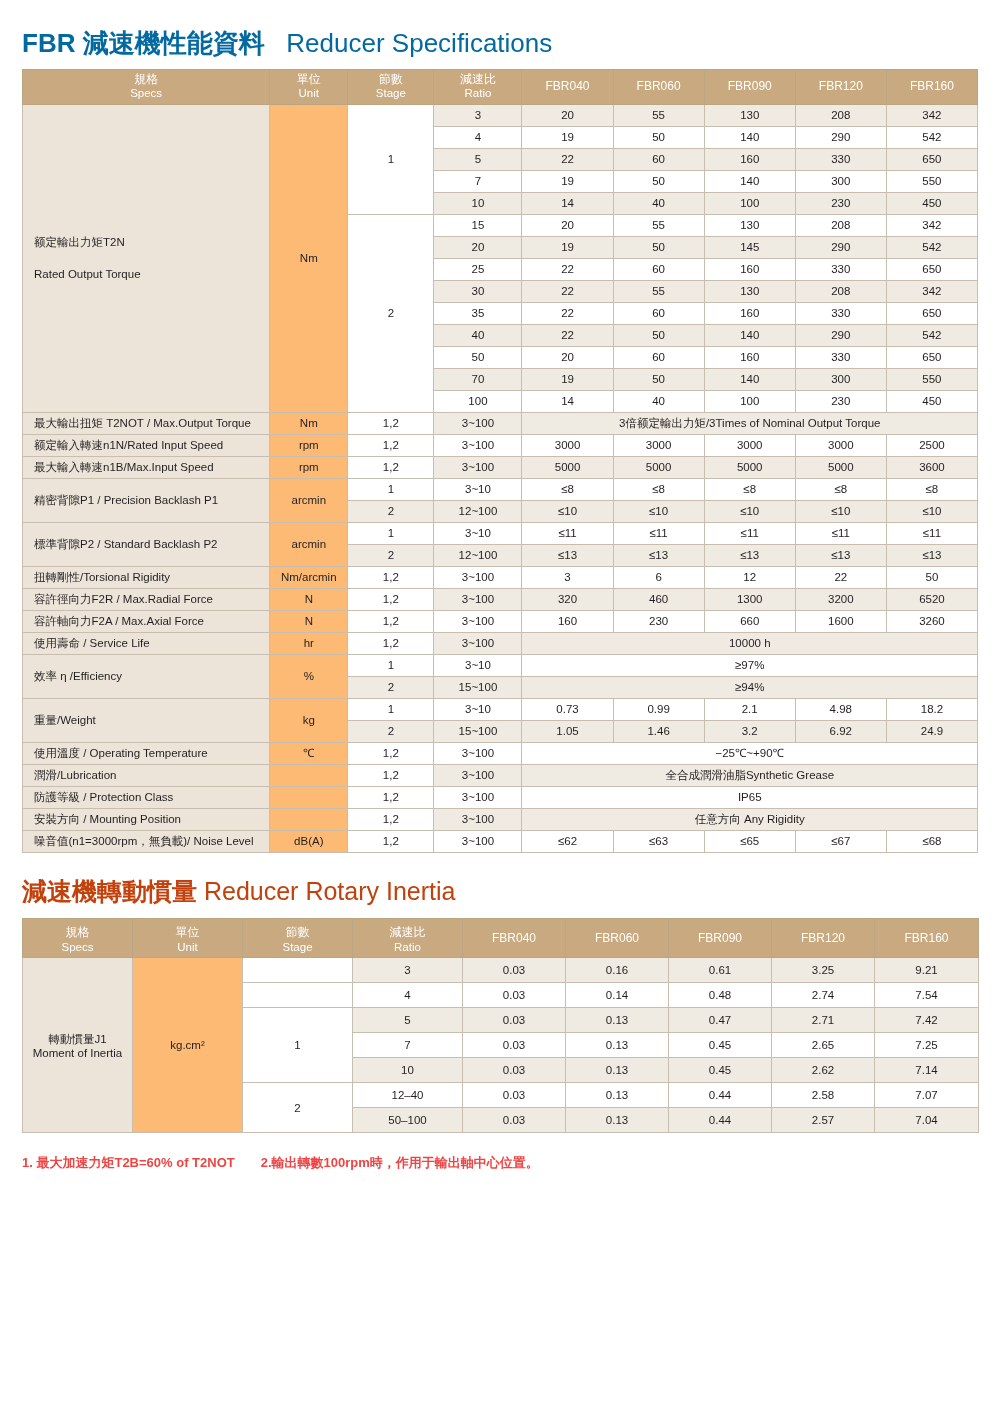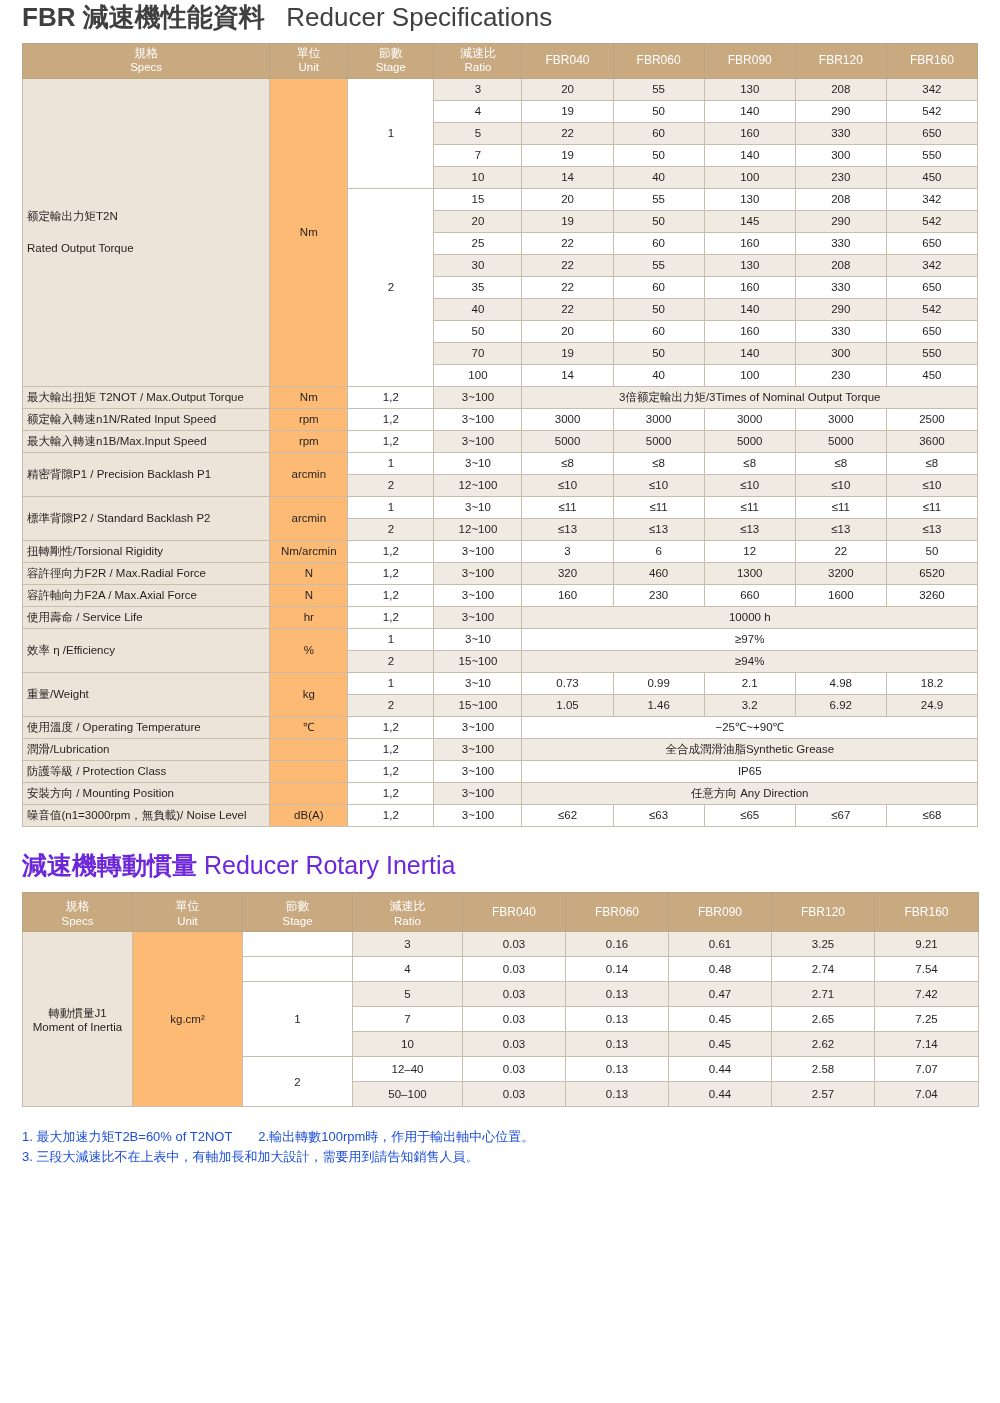--- a/index.html
+++ b/index.html
@@ -7,28 +7,28 @@
     width:1000px;height:1403px;
     background:#ffffff;
     font-family:"Liberation Sans", sans-serif;
     color:#231f20;
     position:relative;
     overflow:hidden;
   }
   .page{position:relative;width:1000px;height:1403px;padding:0;box-sizing:border-box;}
 
   h1.title{
-    margin:0;padding:0 0 8px 22px;
-    font-size:26px;font-weight:bold;color:#404040;
+    margin:0;padding:26px 0 8px 22px;
+    font-size:26px;font-weight:bold;color:#0369a1;
     letter-spacing:0px;
   }
   h1.title .en{font-weight:normal;}
   h2.title2{
     margin:0;padding:22px 0 10px 22px;
-    font-size:25px;font-weight:bold;color:#6d28d9;
+    font-size:25px;font-weight:bold;color:#c2410c;
   }
   h2.title2 .en{font-weight:normal;}
 
   table{border-collapse:collapse;}
   .spec-table{
     width:956px;margin:0 0 0 22px;
     table-layout:fixed;
     font-size:11.5px;
   }
   .spec-table td,.spec-table th{
@@ -45,21 +45,21 @@
     font-weight:normal;
     height:34px;
     font-size:12px;
     border:1px solid #bba683;
   }
   .spec-table thead th .cn{display:block;font-size:12px;}
   .spec-table thead th .en{display:block;font-size:11.5px;}
 
   td.lbl{
     text-align:left;
-    padding-left:4px;
+    padding-left:11px;
     background:#ece4d8;
     font-size:11.5px;
     white-space:nowrap;
   }
   td.unitcell{background:#fdba74;}
   td.stagecell{background:#ffffff;}
   td.shade{background:#f0ebe2;}
   td.white{background:#ffffff;}
 
   .inertia-table{
@@ -70,21 +70,21 @@
   }
   .inertia-table thead th{
     background:#c9a980;color:#fff;font-weight:normal;height:38px;border:1px solid #bba683;font-size:12px;
   }
   .inertia-table thead th .cn{display:block;}
   .inertia-table thead th .en{display:block;font-size:11.5px;}
 
   .notes{
     margin:20px 0 0 22px;font-size:13px;line-height:1.55;color:#231f20;
   }
-  .notes .cn{color:#1d4ed8;font-weight:normal;}
+  .notes .cn{color:#ef4444;font-weight:bold;}
   .notes .row{white-space:nowrap;}
   .notes .gap{display:inline-block;width:26px;}
 </style>
 </head>
 <body>
 
 <div class="page">
 
   <h1 class="title">
     <span>FBR 減速機性能資料</span>
@@ -425,21 +425,21 @@
         <td class="white">1,2</td>
         <td class="white">3~100</td>
         <td class="white" colspan="5">IP65</td>
       </tr>
 
       <tr>
         <td class="lbl">安裝方向 / Mounting Position</td>
         <td class="unitcell"></td>
         <td class="white">1,2</td>
         <td class="shade">3~100</td>
-        <td class="shade" colspan="5">任意方向 Any Direction</td>
+        <td class="shade" colspan="5">任意方向 Any Rigidity</td>
       </tr>
 
       <tr>
         <td class="lbl">噪音值(n1=3000rpm，無負載)/ Noise Level</td>
         <td class="unitcell">dB(A)</td>
         <td class="white">1,2</td>
         <td class="white">3~100</td>
         <td class="white">≤62</td>
         <td class="white">≤63</td>
         <td class="white">≤65</td>
@@ -557,16 +557,15 @@
         <td class="shade">2.57</td>
         <td class="shade">7.04</td>
       </tr>
     </tbody>
   </table>
 
   <div class="notes">
     <div class="row">
       <span class="cn">1. 最大加速力矩T2B=60% of T2NOT</span><span class="gap"></span><span class="cn">2.輸出轉數100rpm時，作用于輸出軸中心位置。</span>
     </div>
-    <div class="row cn">3. 三段大減速比不在上表中，有軸加長和加大設計，需要用到請告知銷售人員。</div>
   </div>
 
 </div>
 
 </body></html>

